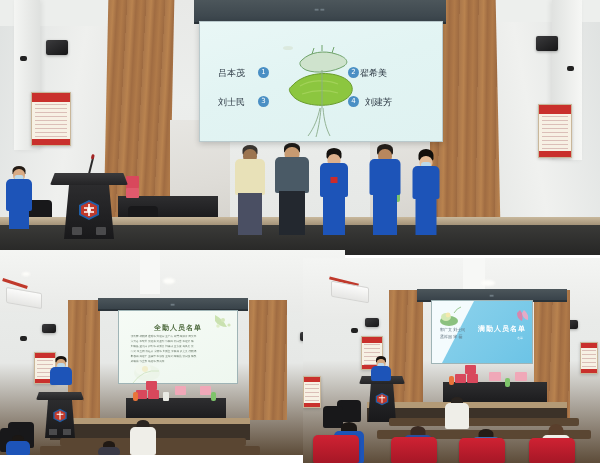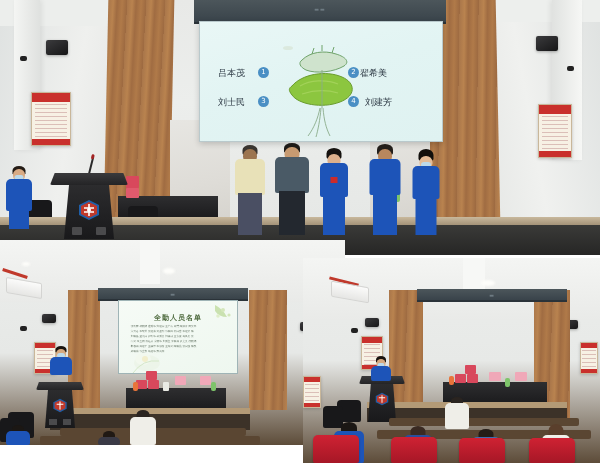--- a/index.html
+++ b/index.html
@@ -86,21 +86,21 @@
   .ac-unit{position:absolute;background:linear-gradient(180deg,#fbfbfa,#e6e6e4);border:1px solid #d4d4d2;border-radius:2px;}
   .red-stripe{position:absolute;height:3px;background:#c0392b;}
 
   .chair-dark{position:absolute;background:#18181a;border-radius:4px 4px 2px 2px;}
 
   
   .gift-table{position:absolute;background:linear-gradient(180deg,#2e2e30,#1b1b1d);}
   .gbox{position:absolute;border-radius:1px;}
 
   
-  #panel-bl{left:0;top:240px;width:345px;height:205px;}
+  #panel-bl{left:0;top:250px;width:345px;height:205px;}
   #panel-br{left:303px;top:258px;width:297px;height:205px;}
 
   .ceil{position:absolute;left:0;top:0;width:100%;height:30%;
     background:linear-gradient(180deg,#f4f5f3,#e9eae8);}
   .ceil-light{position:absolute;background:#fdfdfa;border-radius:50%;filter:blur(1px);}
   .beam{position:absolute;background:#f7f8f6;}
   .seat{position:absolute;background:linear-gradient(180deg,#cf2233,#a61726);border-radius:5px 5px 2px 2px;
     box-shadow:0 1px 2px rgba(0,0,0,.3);}
   .seat-back{position:absolute;background:#5a4632;border-radius:2px;}
 
@@ -379,20 +379,41 @@
       <div class="lines"></div>
     </div>
     <div class="poster" style="right:2px;top:84px;width:16px;height:30px;">
       <div class="lines"></div>
     </div>
 
     <div class="screen-housing" style="left:114px;top:31px;width:150px;height:11px;">
       <div class="brand" style="top:3px;">▬</div>
     </div>
 
+    <div class="slide3" style="left:128px;top:42px;width:100px;height:62px;">
+      <div class="slide3-blue"></div>
+      <svg viewBox="0 0 100 62" style="position:absolute;inset:0;width:100%;height:100%;">
+        <g opacity=".85">
+          <ellipse cx="17" cy="20" rx="9" ry="5" fill="#79b86a"></ellipse>
+          <ellipse cx="14" cy="16" rx="5" ry="4" fill="#cfe6a8"></ellipse>
+          <circle cx="16" cy="14" r="2.4" fill="#f4e6a0"></circle>
+          <path d="M22 12 q3 -5 7 -6" stroke="#8cc080" stroke-width="1" fill="none"></path>
+        </g>
+        <g opacity=".9">
+          <path d="M88 9 q4 5 2 11 q-5 -2 -5 -8 Z" fill="#e27fa8"></path>
+          <path d="M92 9 q5 4 4 10 q-5 -1 -6 -7 Z" fill="#f0a8c4"></path>
+        </g>
+      </svg>
+      <div class="slide3-title">满勤人员名单</div>
+      <div class="slide3-sub">名单</div>
+      <div class="slide3-names">
+        <div>郭广文  刘士民</div>
+        <div>孟祥国  宋  磊</div>
+      </div>
+    </div>
 
     <div class="gift-table" style="left:140px;top:124px;width:104px;height:22px;"></div>
     <div class="gbox" style="left:162px;top:107px;width:11px;height:9px;background:#d8485c;"></div>
     <div class="gbox" style="left:152px;top:116px;width:11px;height:9px;background:#d8485c;"></div>
     <div class="gbox" style="left:164px;top:116px;width:11px;height:9px;background:#d8485c;"></div>
     <div class="gbox" style="left:146px;top:118px;width:5px;height:9px;background:#e8743a;border-radius:2px;"></div>
     <div class="gbox" style="left:186px;top:114px;width:12px;height:9px;background:#f0a8b8;"></div>
     <div class="gbox" style="left:212px;top:114px;width:12px;height:9px;background:#f0a8b8;"></div>
     <div class="gbox" style="left:202px;top:120px;width:5px;height:9px;background:#7ec46a;border-radius:2px;"></div>
 

